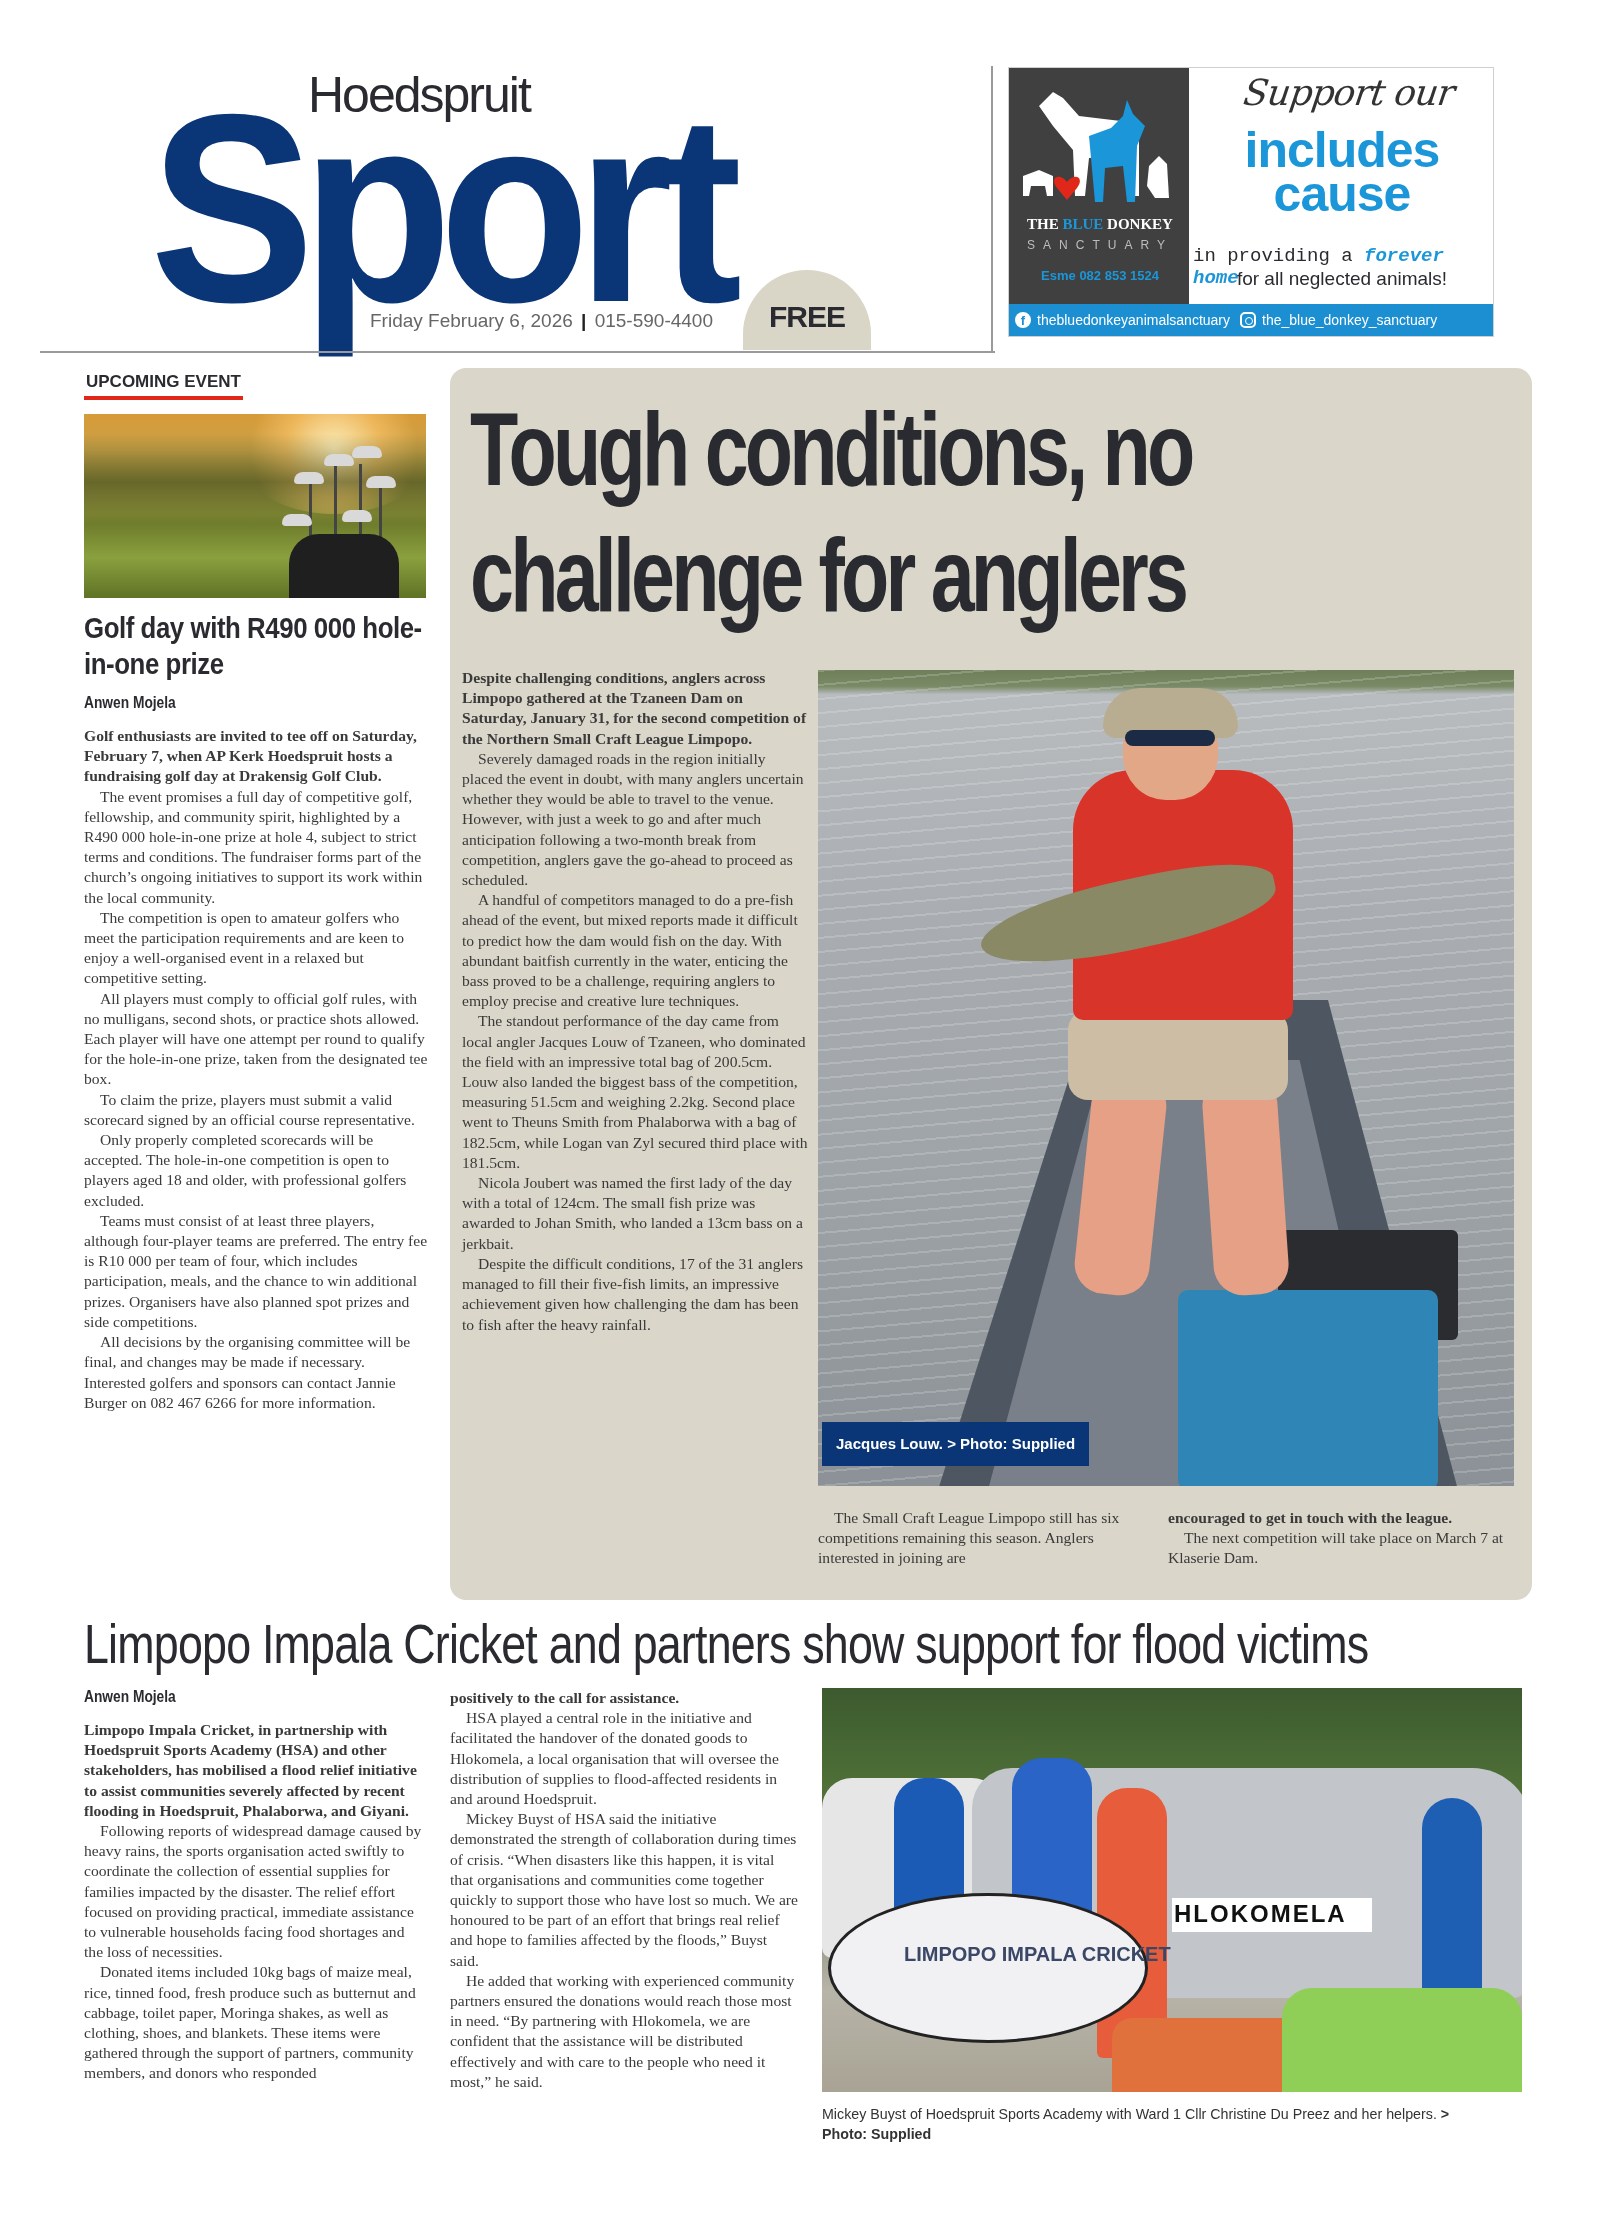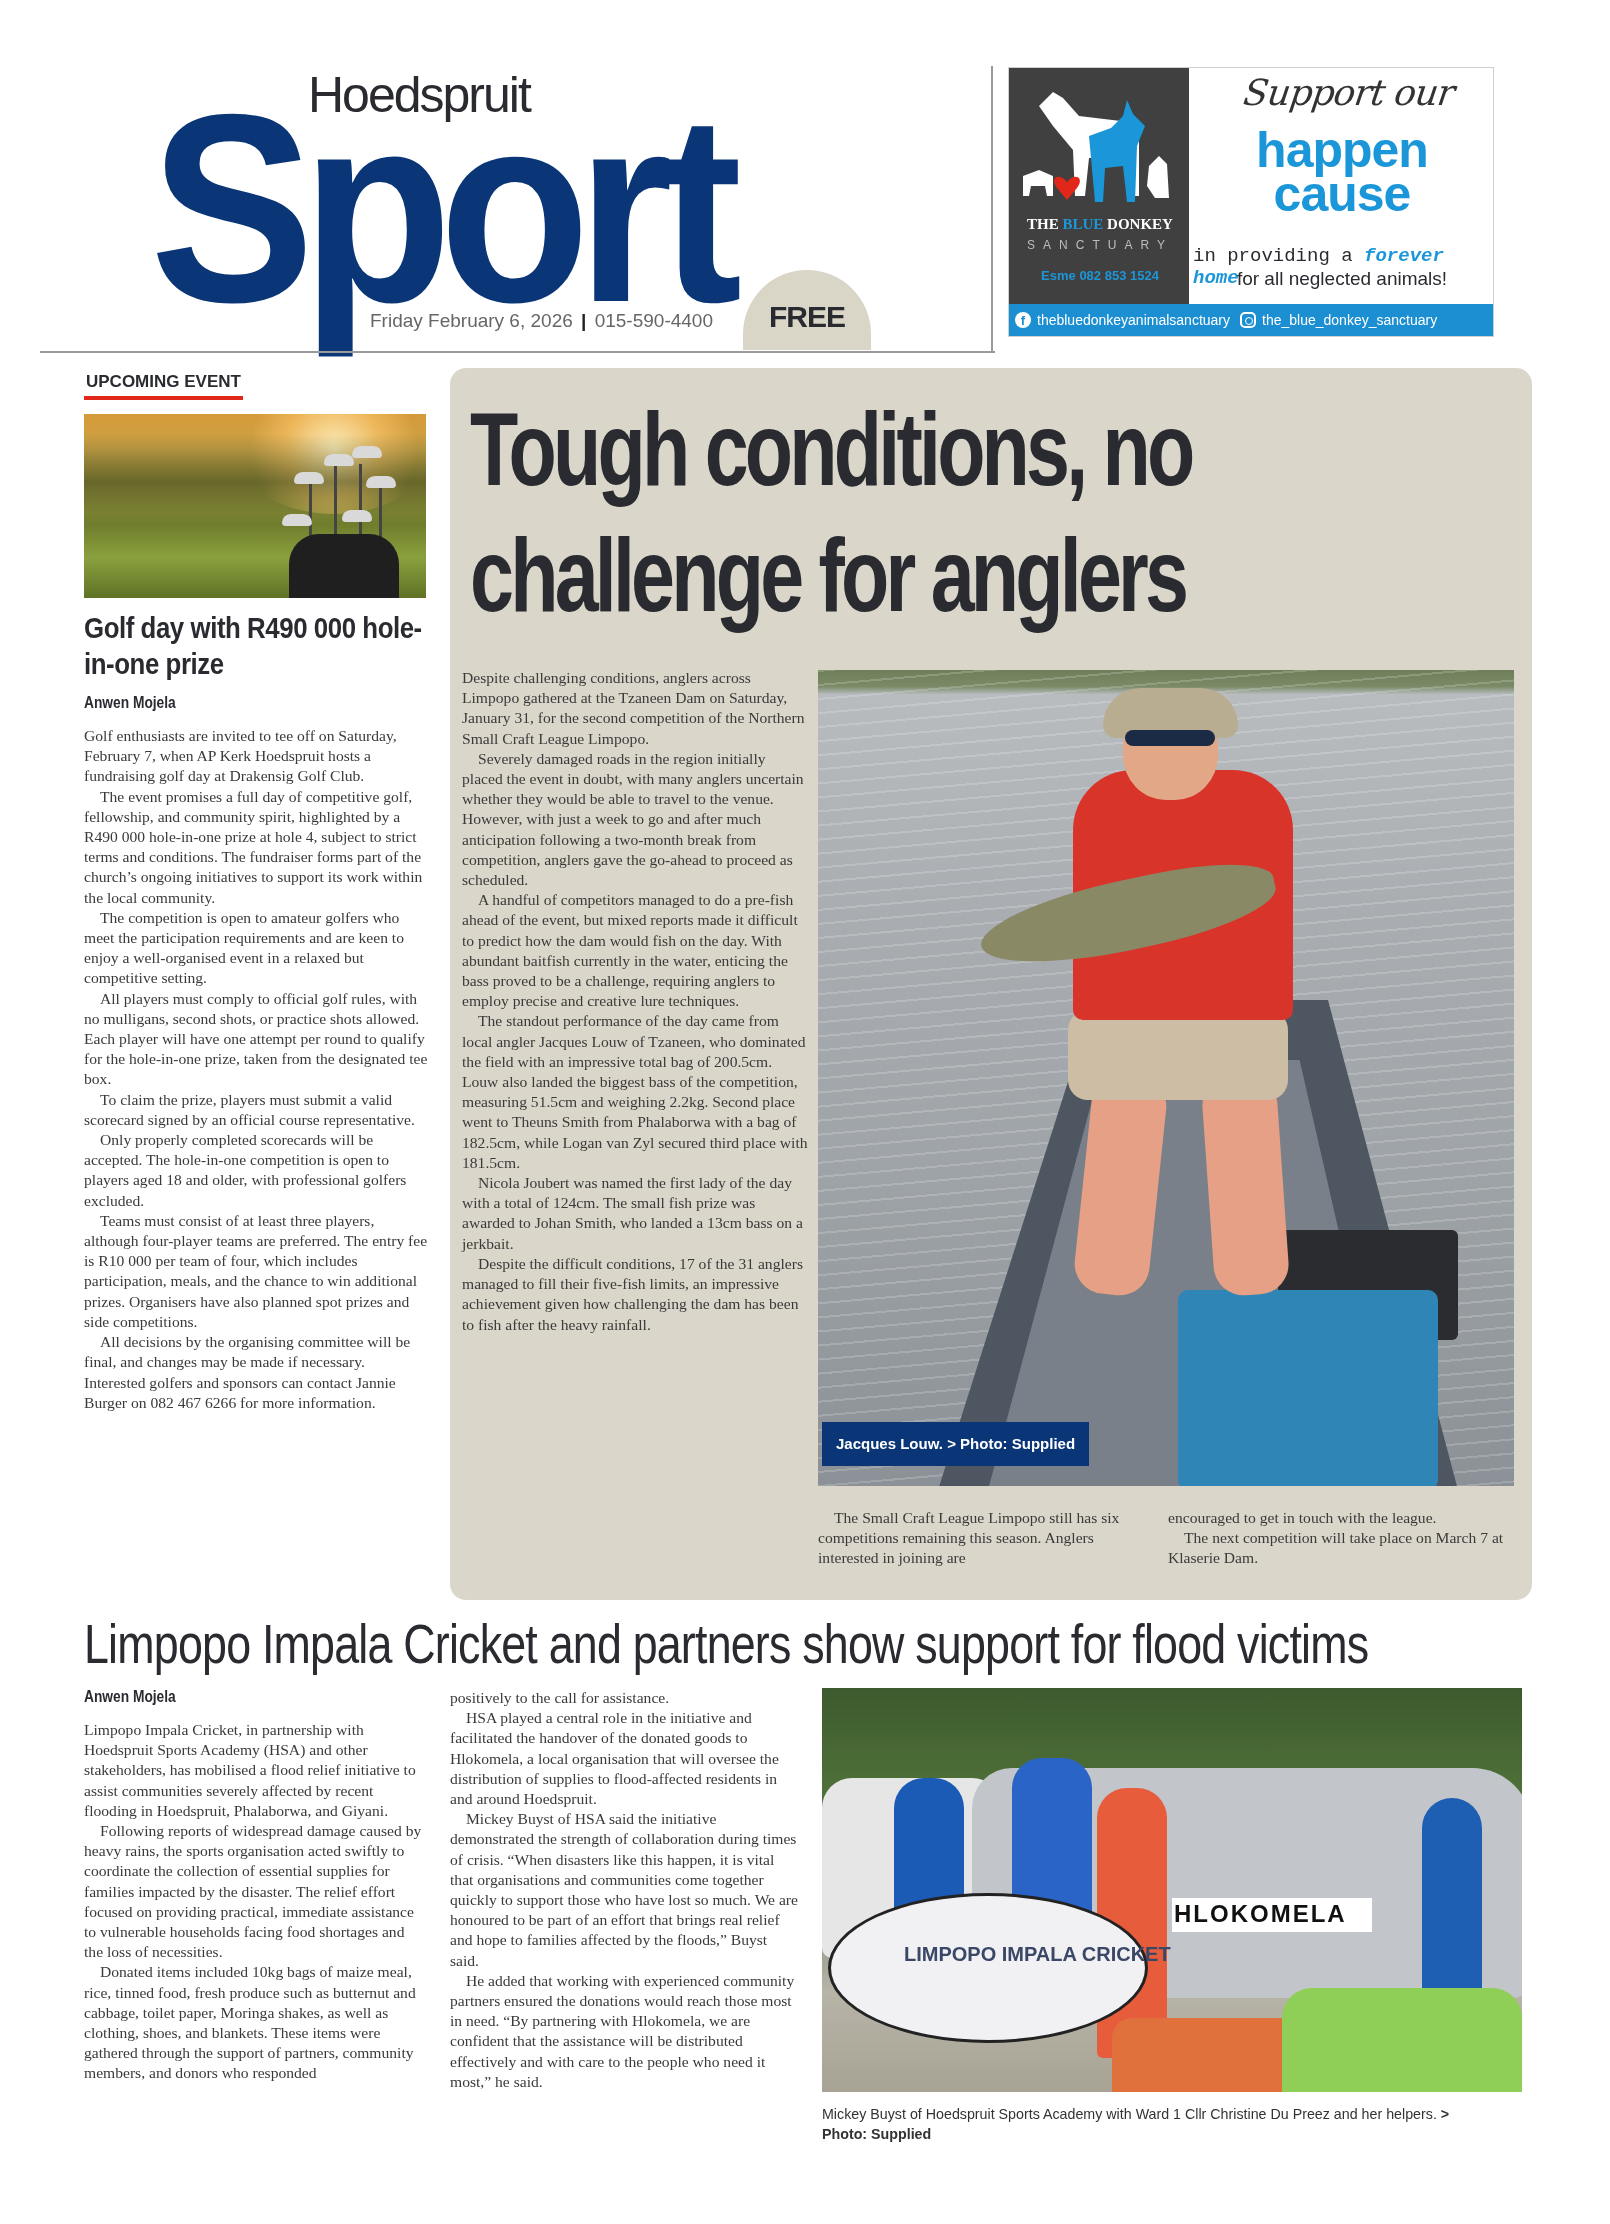--- a/index.html
+++ b/index.html
@@ -76,21 +76,21 @@
   .golf-img .bag { position: absolute; left: 205px; top: 120px; width: 110px; height: 70px; background: #1f1f1f; border-radius: 30px 30px 0 0; }
   .golf-img .club { position: absolute; width: 30px; height: 12px; background: #d9d9d9; border-radius: 10px 10px 4px 4px; }
   .golf-img .shaft { position: absolute; width: 3px; background: #444; }
   .golf-headline { margin-top: 12px; font-family: "Liberation Sans", sans-serif; font-size: 30px; line-height: 36px;
     color: #2a2b30; transform: scaleX(0.86); transform-origin: left top; width: 400px; letter-spacing: -0.5px; }
   .byline { font-family: "Liberation Sans", sans-serif; font-weight: 700; font-size: 16px; color: #2a2b30;
     transform: scaleX(0.86); transform-origin: left top; }
   .golf .byline { margin-top: 12px; }
   .body-text { font-family: "Liberation Serif", serif; font-size: 15.6px; line-height: 20.2px; color: #3a3a3a; }
   .body-text p { text-indent: 16px; }
-  .body-text p.first { text-indent: 0; }
+  .body-text p.first { text-indent: 0; font-weight: bold; }
   .golf .body-text { margin-top: 14px; width: 345px; }
 
   
   .feature { position: absolute; left: 450px; top: 368px; width: 1082px; height: 1232px;
     background: #dad6ca; border-radius: 16px; }
   .feat-headline { position: absolute; left: 20px; top: 18px; width: 1060px;
     font-family: "Liberation Sans", sans-serif; font-weight: 700; font-size: 104px; line-height: 126px;
     color: #2a2b30; letter-spacing: -5px; transform: scaleX(0.76); transform-origin: left top; width: 1400px; }
   .feat-col1 { position: absolute; left: 12px; top: 300px; width: 348px; }
   .feat-photo { position: absolute; left: 368px; top: 302px; width: 696px; height: 816px; overflow: hidden;
@@ -170,21 +170,21 @@
     <div class="ad-brand1">
       <span>THE</span>
       <span class="blue">BLUE</span>
       <span>DONKEY</span>
     </div>
     <div class="ad-brand2">SANCTUARY</div>
     <div class="ad-phone">Esme 082 853 1524</div>
   </div>
   <div class="ad-right">
     <div class="ad-awesome">
-      <div>happen</div>
+      <div>includes</div>
       <div>cause</div>
     </div>
     <div class="ad-script">Support our</div>
     <div class="ad-tag1">
       <span>in providing a</span>
       <em>forever home</em>
     </div>
     <div class="ad-tag2">for all neglected animals!</div>
   </div>
   <div class="ad-social">

